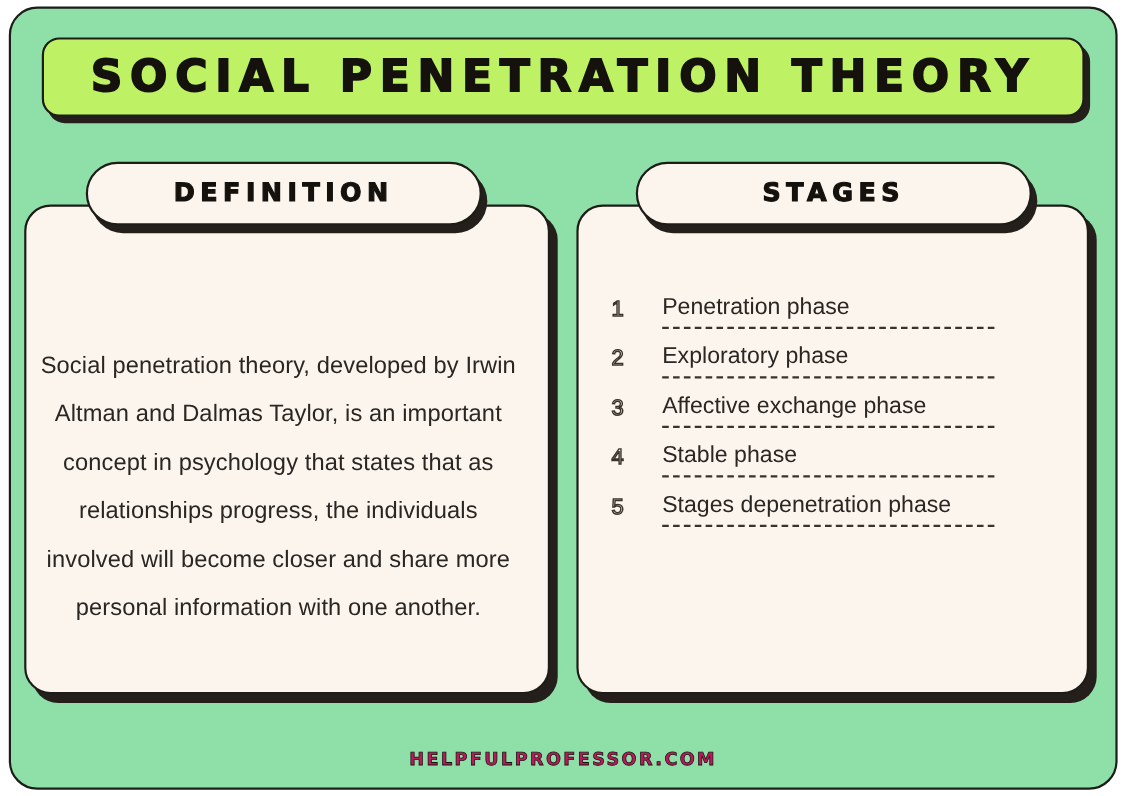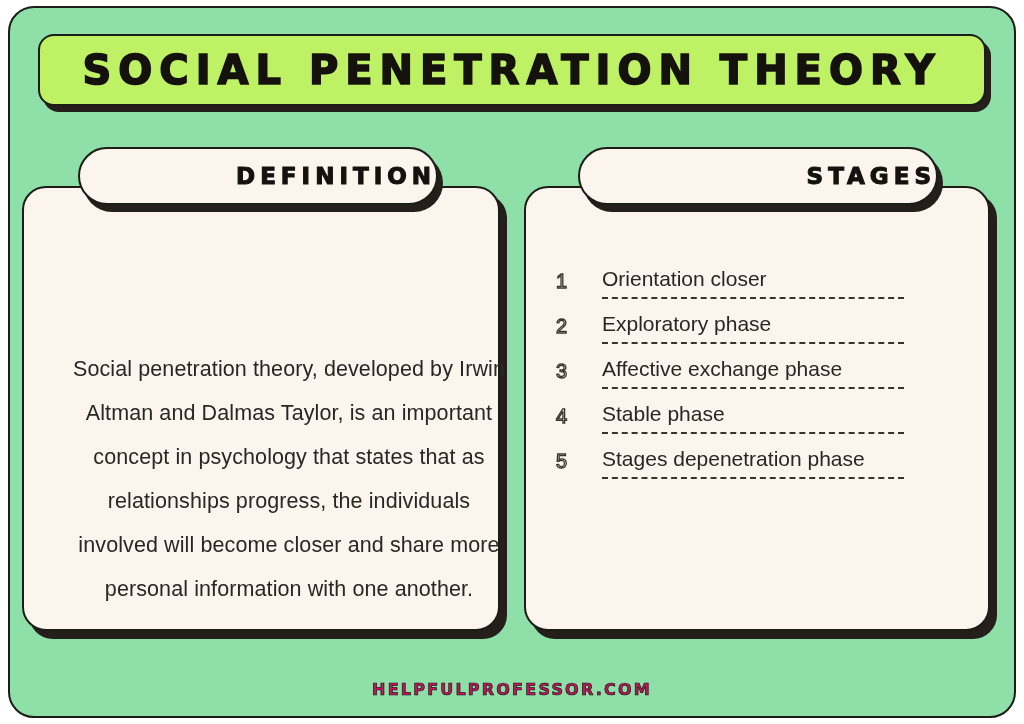--- a/index.html
+++ b/index.html
@@ -87,21 +87,21 @@
   
   .pill {
     position: absolute;
     background: #FCF5EE;
     border: 2px solid #1d1d17;
     border-radius: 40px;
     box-sizing: border-box;
     box-shadow: 5px 7px 0 0 #241f1a;
     display: flex;
     align-items: center;
-    justify-content: flex-end;
+    justify-content: center;
     height: 58px;
   }
   #pill-definition {
     left: 78px;
     top: 147px;
     width: 360px;
   }
   #pill-stages {
     left: 578px;
     top: 147px;
@@ -121,23 +121,22 @@
   
   .definition-body {
     position: absolute;
     left: 22px;
     top: 186px;
     width: 478px;
     height: 445px;
     box-sizing: border-box;
     padding: 86px 30px 20px 14px;
     display: flex;
-    align-items: flex-end;
+    align-items: center;
     justify-content: center;
-    margin-left: 36px;
   }
   .definition-text {
     font-family: "Liberation Sans", sans-serif;
     font-size: 21.5px;
     line-height: 44px;
     color: #2a2622;
     text-align: center;
     letter-spacing: 0.1px;
   }
 
@@ -223,21 +222,21 @@
   <div class="pill" id="pill-definition">
     <div class="pill-text">Definition</div>
   </div>
 
   <div class="card" id="card-stages"></div>
   <div class="stages-body">
 
     <div class="stage-row">
       <div class="stage-num">1</div>
       <div class="stage-label-wrap">
-        <div class="stage-label">Orientation closer</div>
+        <div class="stage-label">Penetration phase</div>
         <div class="stage-rule"></div>
       </div>
     </div>
 
     <div class="stage-row">
       <div class="stage-num">2</div>
       <div class="stage-label-wrap">
         <div class="stage-label">Exploratory phase</div>
         <div class="stage-rule"></div>
       </div>

